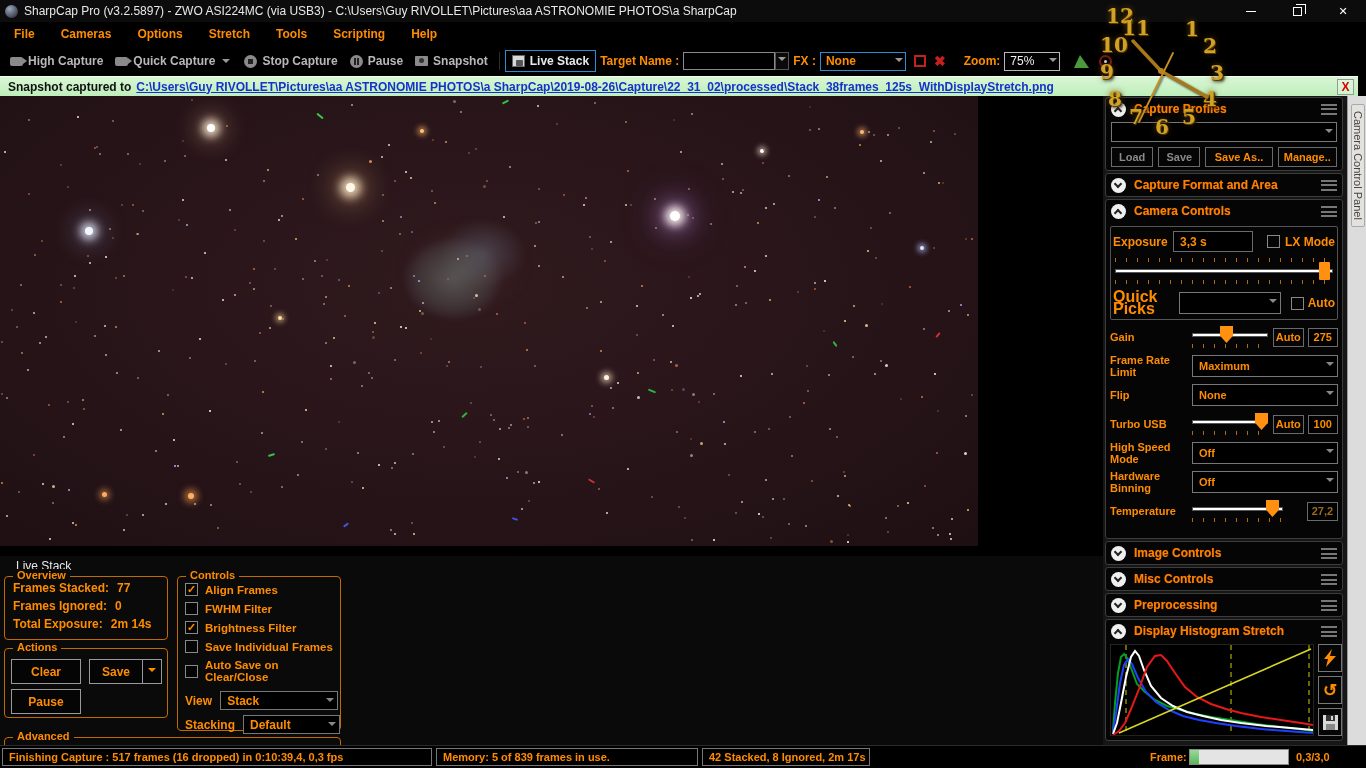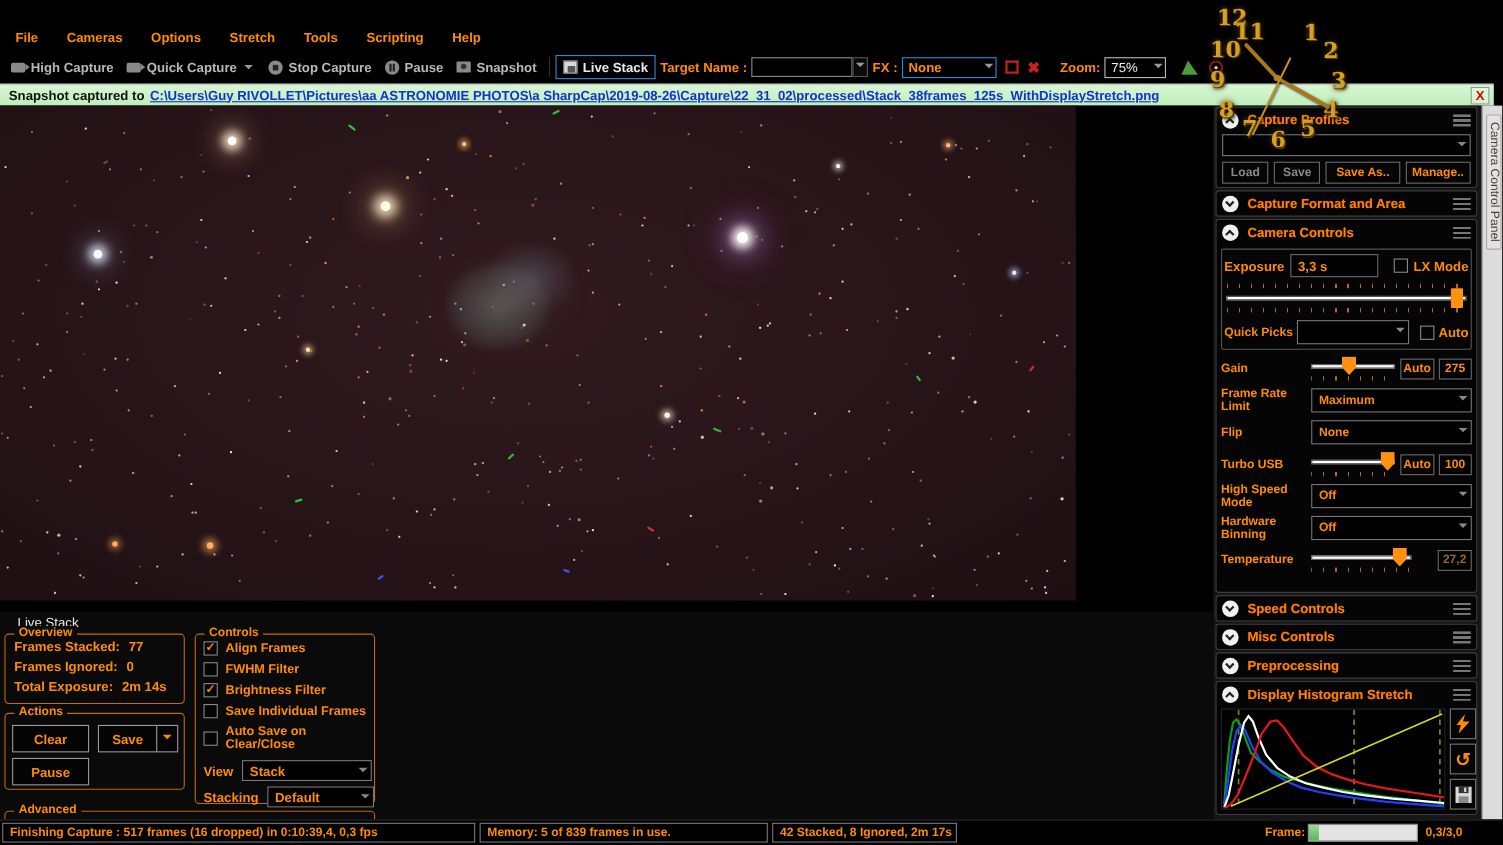--- a/index.html
+++ b/index.html
@@ -144,20 +144,33 @@
   .clock{position:absolute;left:0;top:0;pointer-events:none;z-index:60}
   .cknum{position:absolute;transform:translate(-50%,-50%);font-family:"DejaVu Serif",serif;
          font-weight:bold;font-size:20px;color:#d2a224;
          text-shadow:1px 1px 0 #5a3c08,2px 2px 3px rgba(0,0,0,.8),0 0 6px rgba(120,80,10,.9)}
 </style>
 </head>
 <body>
 
 <div id="app">
 
+  <div class="titlebar">
+    <span class="appicon"></span>
+    <span class="title">SharpCap Pro (v3.2.5897) - ZWO ASI224MC (via USB3) - C:\Users\Guy RIVOLLET\Pictures\aa ASTRONOMIE PHOTOS\a SharpCap</span>
+    <div class="winbtns">
+      <div class="wb">
+          <span class="mini"></span>
+        </div>
+      <div class="wb">
+          <span class="rest"></span>
+        </div>
+      <div class="wb">✕</div>
+    </div>
+  </div>
 
   <div class="menubar">
     <span class="menuitem">File</span>
     <span class="menuitem">Cameras</span>
     <span class="menuitem">Options</span>
     <span class="menuitem">Stretch</span>
     <span class="menuitem">Tools</span>
     <span class="menuitem">Scripting</span>
     <span class="menuitem">Help</span>
   </div>
@@ -720,21 +733,21 @@
           <span class="cbx" style="margin-left:14px"></span>
           <span class="cc-lab" style="width:auto;margin-left:5px;font-size:12px">LX Mode</span>
         </div>
         <div class="ticks" style="margin:6px 2px 0 2px"></div>
         <div class="slider" style="margin:0 2px">
           <span class="strack"></span>
           <span class="shandle rect" style="right:3px"></span>
         </div>
         <div class="ticks" style="margin:0 2px"></div>
         <div style="display:flex;align-items:center;margin-top:7px">
-          <span class="cc-lab" style="width:66px;font-size:11px">Quick Picks</span>
+          <span class="cc-lab" style="width:66px;font-size:16px">Quick Picks</span>
           <span class="dd" style="width:106px;height:22px">
               <span class="caret"></span>
             </span>
           <span class="cbx" style="margin-left:10px"></span>
           <span class="cc-lab" style="width:auto;margin-left:4px;font-size:12px">Auto</span>
         </div>
       </div>
 
       <div class="cc-row">
         <span class="cc-lab">Gain</span>
@@ -805,21 +818,21 @@
         </span>
         <span class="valbox" style="width:36px;margin-left:24px;color:#9a6a20">27,2</span>
       </div>
     </div>
 
     <div class="sec" style="top:445px;height:24px">
       <div class="sec-h">
         <span class="circ">
             <i class="chev down"></i>
           </span>
-        <span class="sec-t">Speed Controls</span>
+        <span class="sec-t">Image Controls</span>
         <span class="burger"></span>
       </div>
     </div>
     <div class="sec" style="top:471px;height:24px">
       <div class="sec-h">
         <span class="circ">
             <i class="chev down"></i>
           </span>
         <span class="sec-t">Misc Controls</span>
         <span class="burger"></span>

